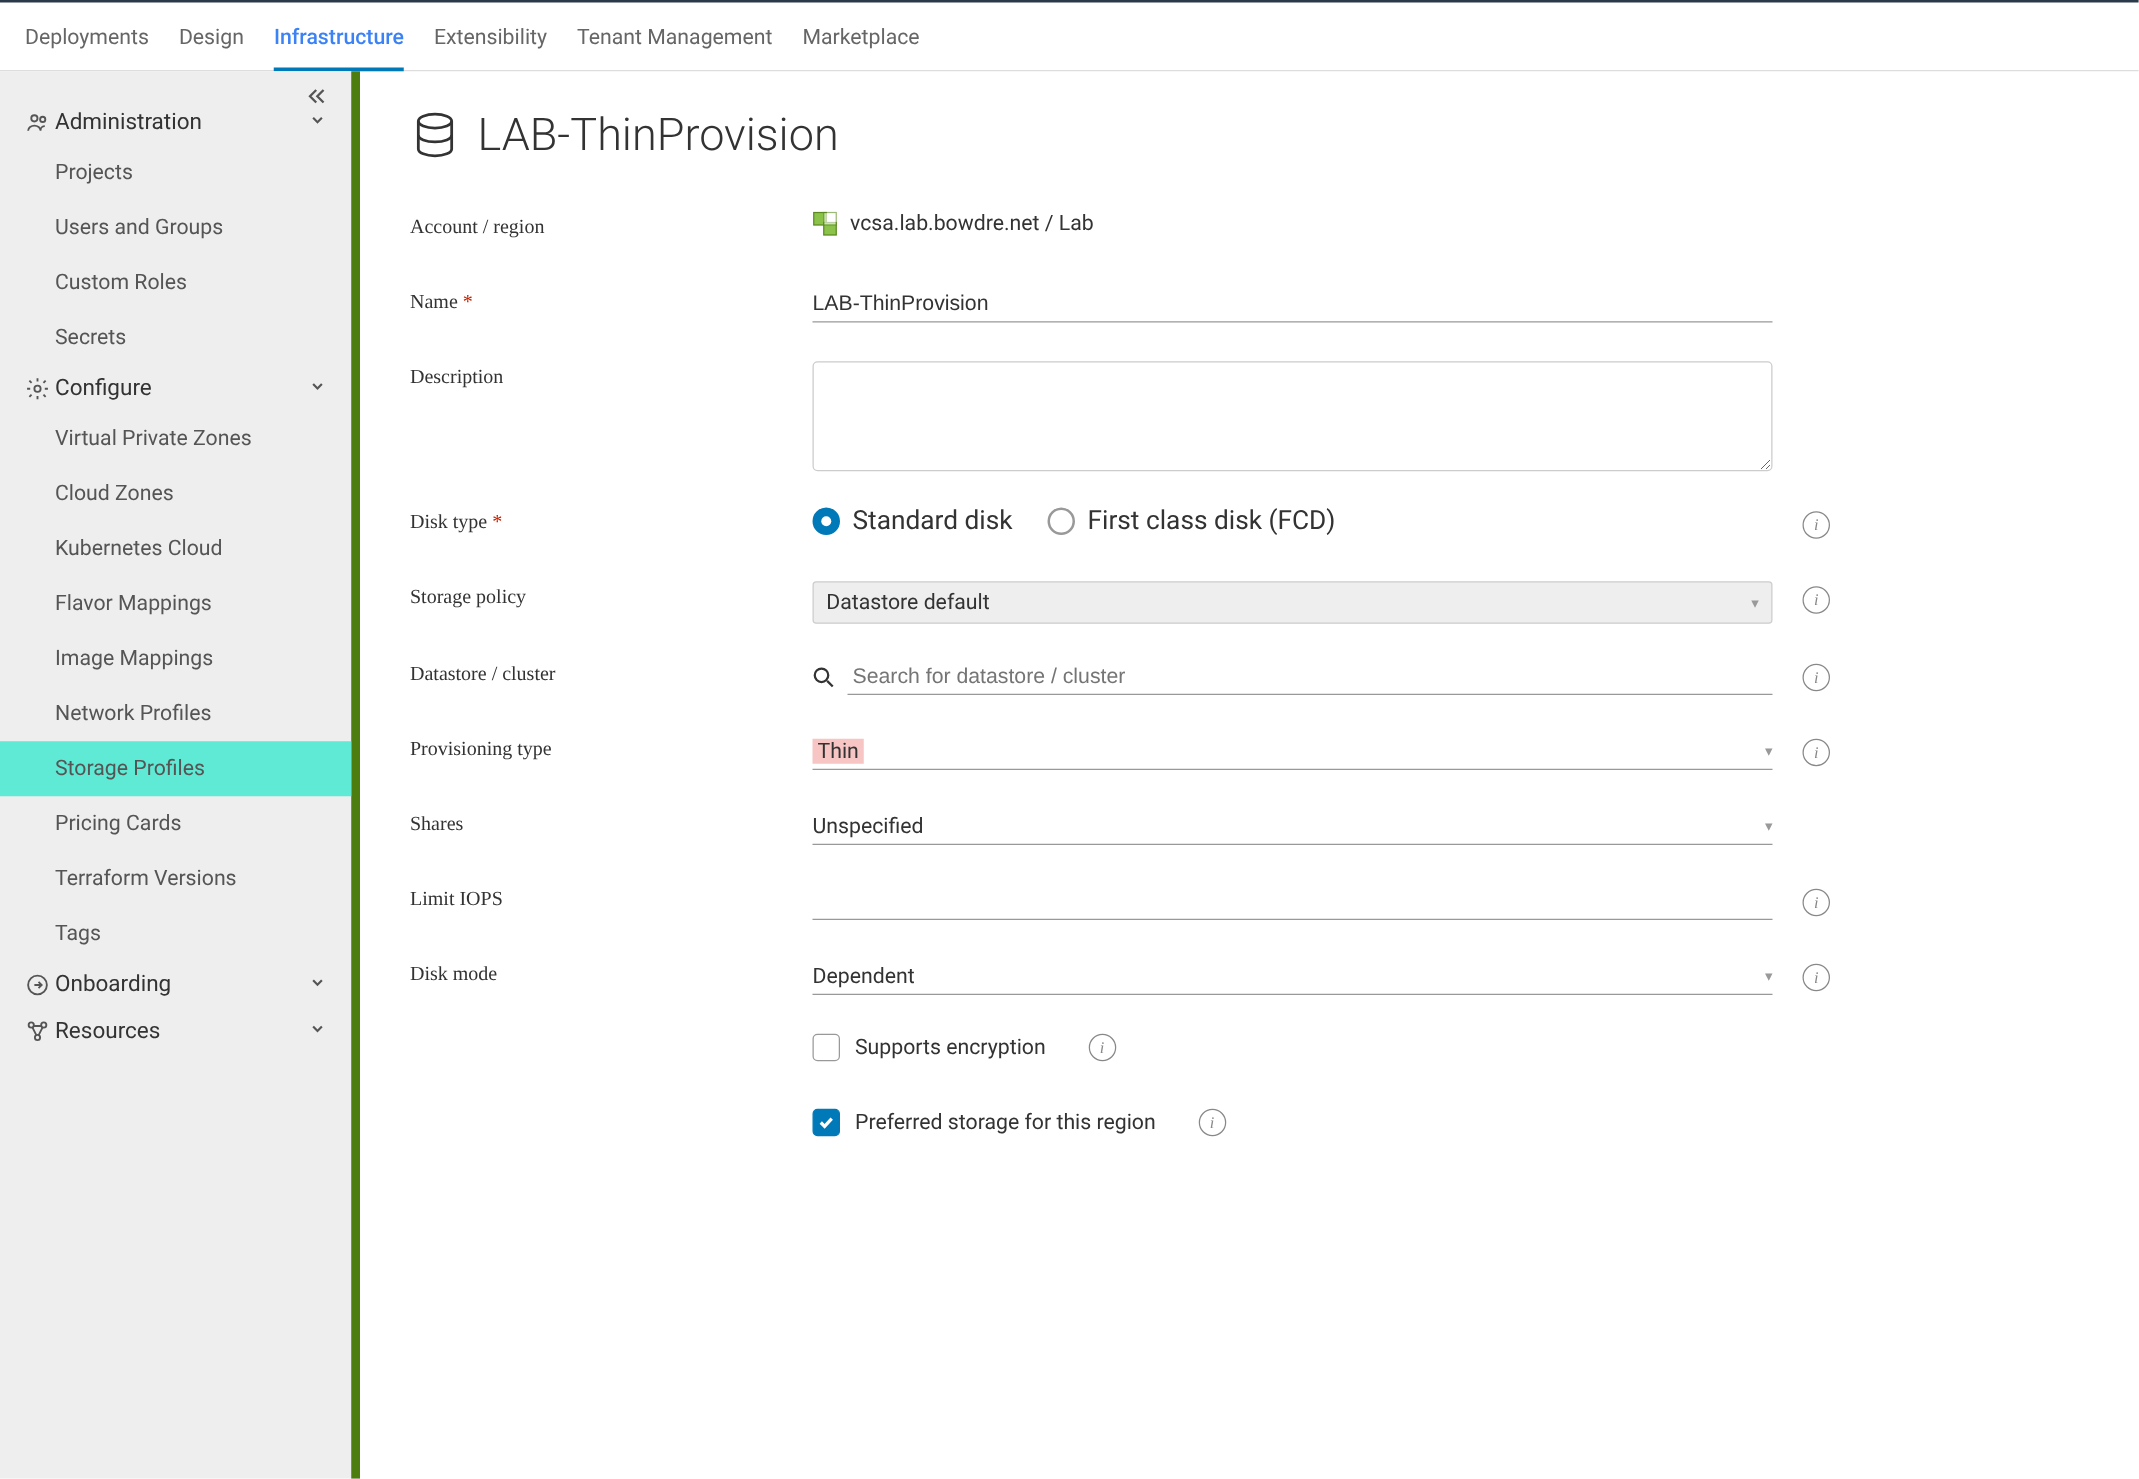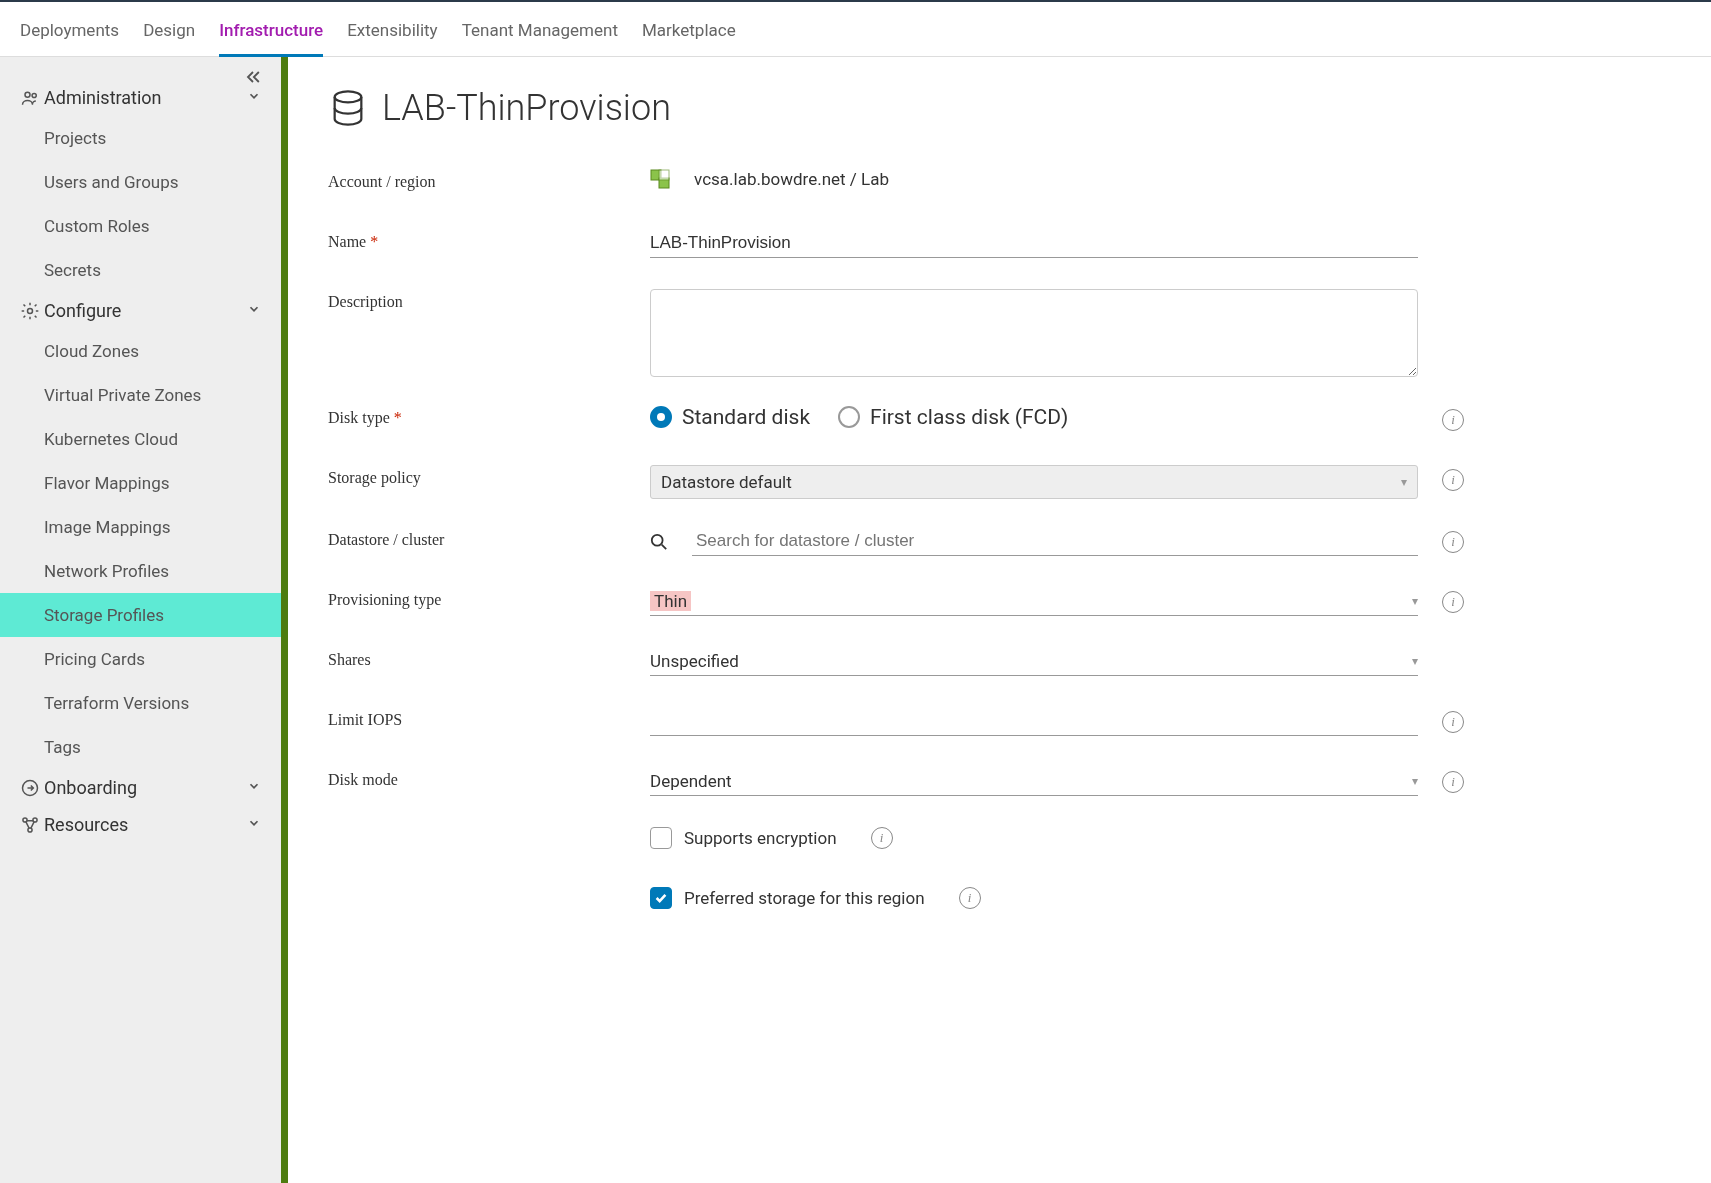--- a/index.html
+++ b/index.html
@@ -1,38 +1,38 @@
 <!DOCTYPE html>
 <html><head>
 <meta charset="utf-8">
 <style>
 * { box-sizing: border-box; margin: 0; padding: 0; }
 body { font-family: -apple-system, BlinkMacSystemFont, "Segoe UI", Roboto, Helvetica, Arial, sans-serif; font-size: 14px; color: #333; background: #fff; width: 1711px; height: 1183px; overflow: hidden; }
 .top-tabs { display: flex; align-items: center; border-bottom: 1px solid #ddd; border-top: 2px solid #2b3a4a; height: 57px; padding: 0 20px; gap: 24px; }
 .top-tab { color: #666; font-size: 17px; padding: 18px 0 14px; border-bottom: 3px solid transparent; cursor: pointer; }
-.top-tab.active { color: #a21caf; border-bottom-color: #0079b8; font-weight: 500; }
+.top-tab.active { color: #3b82f6; border-bottom-color: #0079b8; font-weight: 500; }
 .layout { display: flex; height: calc(100% - 57px); }
 .sidebar { width: 288px; flex-shrink: 0; background: #eeeeee; border-right: 7px solid #4d7c0f; position: relative; }
 .collapse-btn { position: absolute; top: 10px; right: 18px; font-size: 20px; cursor: pointer; color: #555; }
 .side-section { padding-top: 22px; }
 .section-header { display: flex; align-items: center; padding: 8px 20px; cursor: pointer; }
 .section-icon { width: 24px; display: flex; align-items: center; color: #555; }
 .section-title { flex: 1; font-size: 18px; color: #333; font-weight: 400; }
 .chevron { color: #666; font-size: 14px; }
 .side-items { }
 .side-item { padding: 12px 0 12px 44px; font-size: 17px; color: #555; cursor: pointer; }
 .side-item.active { background: #5eead4; }
 .main { flex: 1; padding: 30px 40px 40px 40px; overflow-y: auto; }
 .page-header { display: flex; align-items: center; gap: 14px; margin-bottom: 40px; }
 .page-title { font-size: 36px; font-weight: 300; color: #333; }
 .cylinder-icon { width: 40px; height: 40px; }
 .form-row { display: flex; align-items: flex-start; margin-bottom: 28px; min-height: 32px; }
 .form-label { width: 322px; flex-shrink: 0; font-size: 16px; color: #333; padding-top: 4px; font-family: Liberation Serif, serif; }
 .req { color: #c92100; margin-left: 4px; }
-.form-value { width: 768px; display: flex; align-items: center; gap: 24px; position: relative; }
+.form-value { width: 768px; display: flex; align-items: center; gap: 10px; position: relative; }
 .form-info { margin-left: 24px; display:flex; align-items:center; padding-top:4px; }
 .vc-icon { width: 20px; height: 20px; flex-shrink: 0; }
 .underline-input { border: none; border-bottom: 1px solid #999; font-size: 17px; color: #333; padding: 4px 0; width: 100%; outline: none; background: transparent; }
 .select-like { border: none; border-bottom: 1px solid #999; font-size: 17px; color: #333; padding: 4px 0; width: 100%; display: flex; align-items: center; justify-content: space-between; cursor: pointer; }
 .placeholder { color: #0c4a6e; }
 .textarea { width: 100%; height: 88px; border: 1px solid #ccc; border-radius: 4px; resize: both; font-family: inherit; font-size: 15px; padding: 6px; }
 .radio-row { display: flex; align-items: center; gap: 28px; }
 .radio { display: flex; align-items: center; gap: 10px; font-size: 21px; cursor: pointer; }
 .radio-dot { width: 22px; height: 22px; border-radius: 50%; border: 2px solid #999; display:flex; align-items:center; justify-content:center; }
 .radio-dot.sel { border-color: #0079b8; background:#0079b8; }
@@ -94,22 +94,22 @@
               <circle cx="12" cy="12" r="3"></circle>
               <path d="M12 2v3M12 19v3M4.2 4.2l2.1 2.1M17.7 17.7l2.1 2.1M2 12h3M19 12h3M4.2 19.8l2.1-2.1M17.7 6.3l2.1-2.1"></path>
             </svg>
           </span>
           <span class="section-title">Configure</span>
           <span class="chevron"><svg width="14" height="14" viewBox="0 0 16 16" fill="none" stroke="#555" stroke-width="2">
               <path d="M4 6l4 4 4-4"></path>
             </svg></span>
         </div>
         <div class="side-items">
+          <div class="side-item">Virtual Private Zones</div>
           <div class="side-item">Cloud Zones</div>
-          <div class="side-item">Virtual Private Zones</div>
           <div class="side-item">Kubernetes Cloud</div>
           <div class="side-item">Flavor Mappings</div>
           <div class="side-item">Image Mappings</div>
           <div class="side-item">Network Profiles</div>
           <div class="side-item active">Storage Profiles</div>
           <div class="side-item">Pricing Cards</div>
           <div class="side-item">Terraform Versions</div>
           <div class="side-item">Tags</div>
         </div>
         <div class="section-header">

